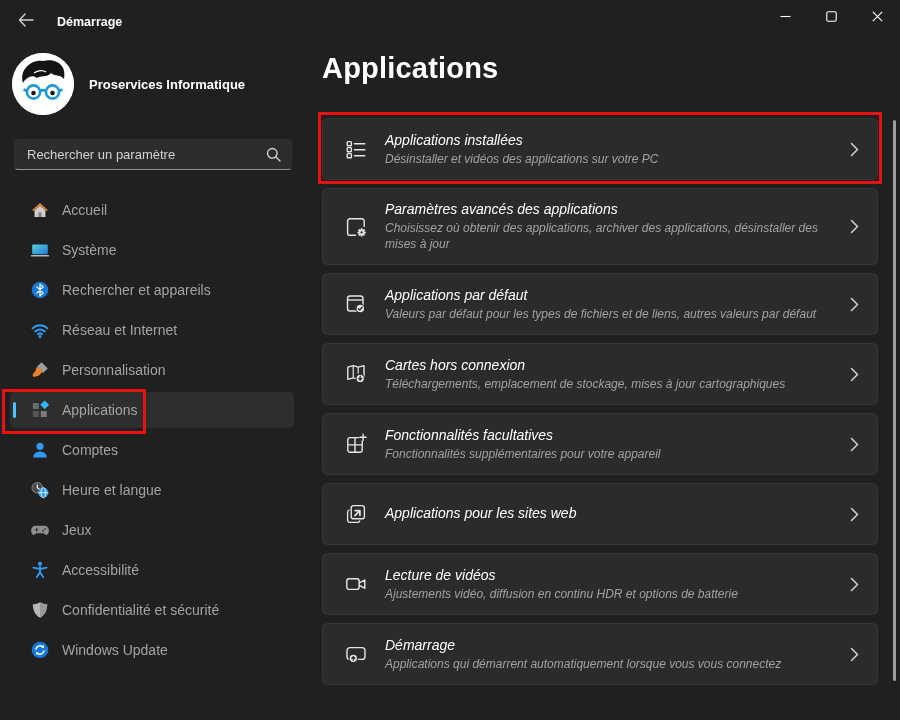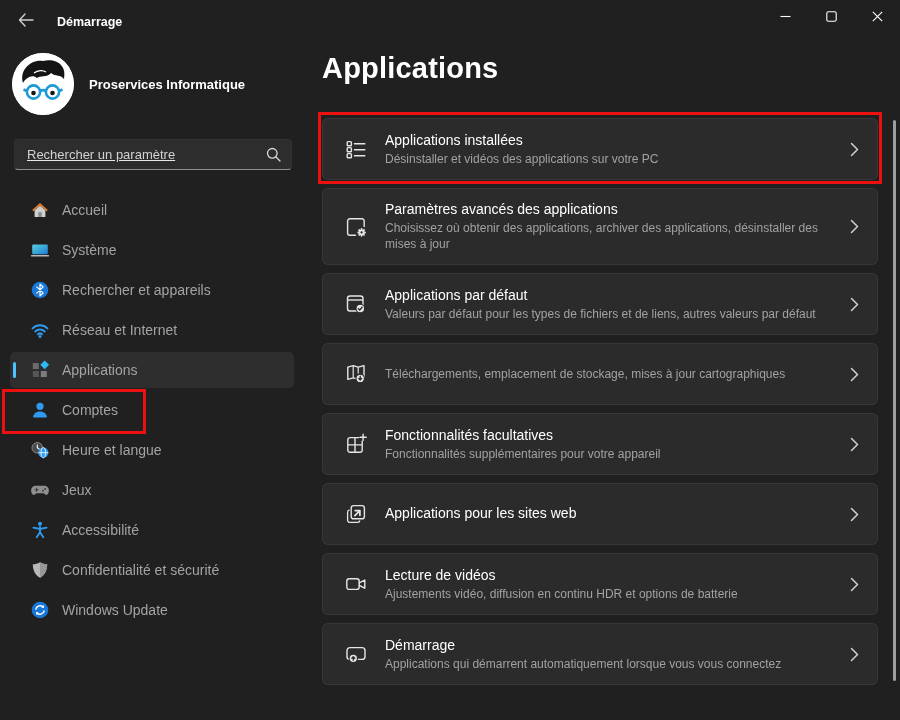--- a/index.html
+++ b/index.html
@@ -18,38 +18,38 @@
   
   .profile { position:absolute; left:12px; top:53px; display:flex; align-items:center; }
   .avatar { width:62px; height:62px; border-radius:50%; overflow:hidden; background:#fff; }
   .profile-name { margin-left:15px; font-size:13px; font-weight:700; }
 
   .searchbox { position:absolute; left:14px; top:139px; width:278px; height:31px;
                background:#2d2d2d; border:1px solid #313131; border-bottom:1px solid #8f8f8f;
                border-radius:4px; display:flex; align-items:center; }
   .searchbox input { flex:1; background:transparent; border:none; outline:none;
                color:#e8e8e8; font-size:13px; padding:0 8px 0 12px;
-               font-family:"Liberation Sans", sans-serif;text-decoration:underline; }
+               font-family:"Liberation Sans", sans-serif; }
   .searchbox input::placeholder { color:#d2d2d2; }
   .search-glyph { margin-right:10px; display:flex; }
 
   .nav { position:absolute; left:10px; top:192px; width:284px; }
   .nav-item { position:relative; height:36px; margin-bottom:4px; border-radius:5px;
               display:flex; align-items:center; padding-left:20px; cursor:default; }
   .nav-item.selected { background:rgba(255,255,255,0.061); }
   .accent-pill { display:none; position:absolute; left:3px; top:10px; width:3px; height:16px;
                  border-radius:2px; background:#4cc2ff; }
   .nav-item.selected .accent-pill { display:block; }
   .nav-icon { width:20px; height:20px; display:flex; }
   .nav-label { margin-left:12px; font-size:14px; color:#a3a3a3; }
 
   
   .main-title { position:absolute; left:322px; top:52px; font-size:29px; font-weight:700; letter-spacing:0.2px; }
   .cards { position:absolute; left:322px; top:118px; width:556px; display:flex;
-           flex-direction:column; gap:8px; }
+           flex-direction:column; gap:8px;font-style:italic; }
   .card-wrap { position:relative; }
   .card { background:#2b2b2b; border:1px solid rgba(255,255,255,0.06); border-radius:6px;
           display:flex; align-items:center; padding:12px 18px 12px 20px; min-height:62px; }
   .card-icon { width:26px; display:flex; justify-content:center; flex:0 0 26px; }
   .card-text { margin-left:16px; margin-right:12px; }
   .card-title { font-size:14px; color:#ffffff; margin-bottom:3px; }
   .card-desc { font-size:12px; line-height:16px; color:#a2a2a2; max-width:468px; }
   .card-chevron { margin-left:auto; display:flex; }
 
   .red-frame-card { position:absolute; left:-4px; right:-4px; top:-6px; bottom:-4px;
@@ -170,20 +170,30 @@
             <path d="M2.6 8.4 a10.5 10.5 0 0 1 14.8 0"></path>
             <path d="M5.3 11.5 a6.7 6.7 0 0 1 9.4 0"></path>
             <path d="M8 14.3 a3 3 0 0 1 4 0"></path>
           </g>
           <circle cx="10" cy="16.4" r="1.5" fill="#2f9af0"></circle>
         </svg>
       </span>
       <span class="nav-label">Réseau et Internet</span>
     </div>
 
+    <div class="nav-item">
+
+      <span class="nav-icon">
+        <svg width="20" height="20" viewBox="0 0 20 20">
+          <path d="M11.6 2.2 L17.8 8.4 L13.2 13 L7 6.8 Z" fill="#9d9d9d"></path>
+          <path d="M6.9 7 C5.4 8.6 6.4 10.8 4.2 12.5 C2.6 13.7 2.1 15.7 3.4 16.9 C6.3 16.3 8.1 16.5 9.7 14.7 C11.3 13 12.6 11.4 13.1 10.7 Z" fill="#e8842c"></path>
+        </svg>
+      </span>
+      <span class="nav-label">Personnalisation</span>
+    </div>
 
     <div class="nav-item selected">
       <span class="accent-pill"></span>
       <span class="nav-icon">
         <svg width="20" height="20" viewBox="0 0 20 20">
           <rect x="2.8" y="3" width="6" height="6" fill="#6b6b6b"></rect>
           <rect x="2.8" y="11" width="6" height="6" fill="#565656"></rect>
           <rect x="10.8" y="11" width="6" height="6" fill="#7c7c7c"></rect>
           <rect x="11.6" y="1.7" width="6.2" height="6.2" fill="#2fb9f2" transform="rotate(45 14.7 4.8)"></rect>
         </svg>
@@ -357,20 +367,21 @@
       <div class="card">
         <span class="card-icon">
           <svg width="24" height="24" viewBox="0 0 24 24">
             <path d="M3.8 5.2 L9.2 3.6 L14.2 5.2 L20 3.6 V15.8 L14.6 17.3 L9.2 15.8 L3.8 17.4 Z" stroke="#e6e6e6" stroke-width="1.4" fill="none" stroke-linejoin="round"></path>
             <path d="M9.2 3.8 V15.6 M14.2 5.3 V11.6" stroke="#e6e6e6" stroke-width="1.2"></path>
             <circle cx="16.2" cy="16.4" r="4.2" fill="#e6e6e6" stroke="#2b2b2b" stroke-width="1.1"></circle>
             <path d="M16.2 14.2 v3.4 M14.7 16.4 l1.5 1.6 1.5 -1.6" stroke="#2b2b2b" stroke-width="1.3" fill="none" stroke-linecap="round" stroke-linejoin="round"></path>
           </svg>
         </span>
         <span class="card-text">
+          <div class="card-title">Cartes hors connexion</div>
           <div class="card-desc">Téléchargements, emplacement de stockage, mises à jour cartographiques</div>
         </span>
         <span class="card-chevron">
           <svg width="9" height="15" viewBox="0 0 9 15">
               <path d="M1.5 1.5 L7.5 7.5 L1.5 13.5" stroke="#d0d0d0" stroke-width="1.5" fill="none" stroke-linecap="round" stroke-linejoin="round"></path>
             </svg>
         </span>
       </div>
     </div>
 

